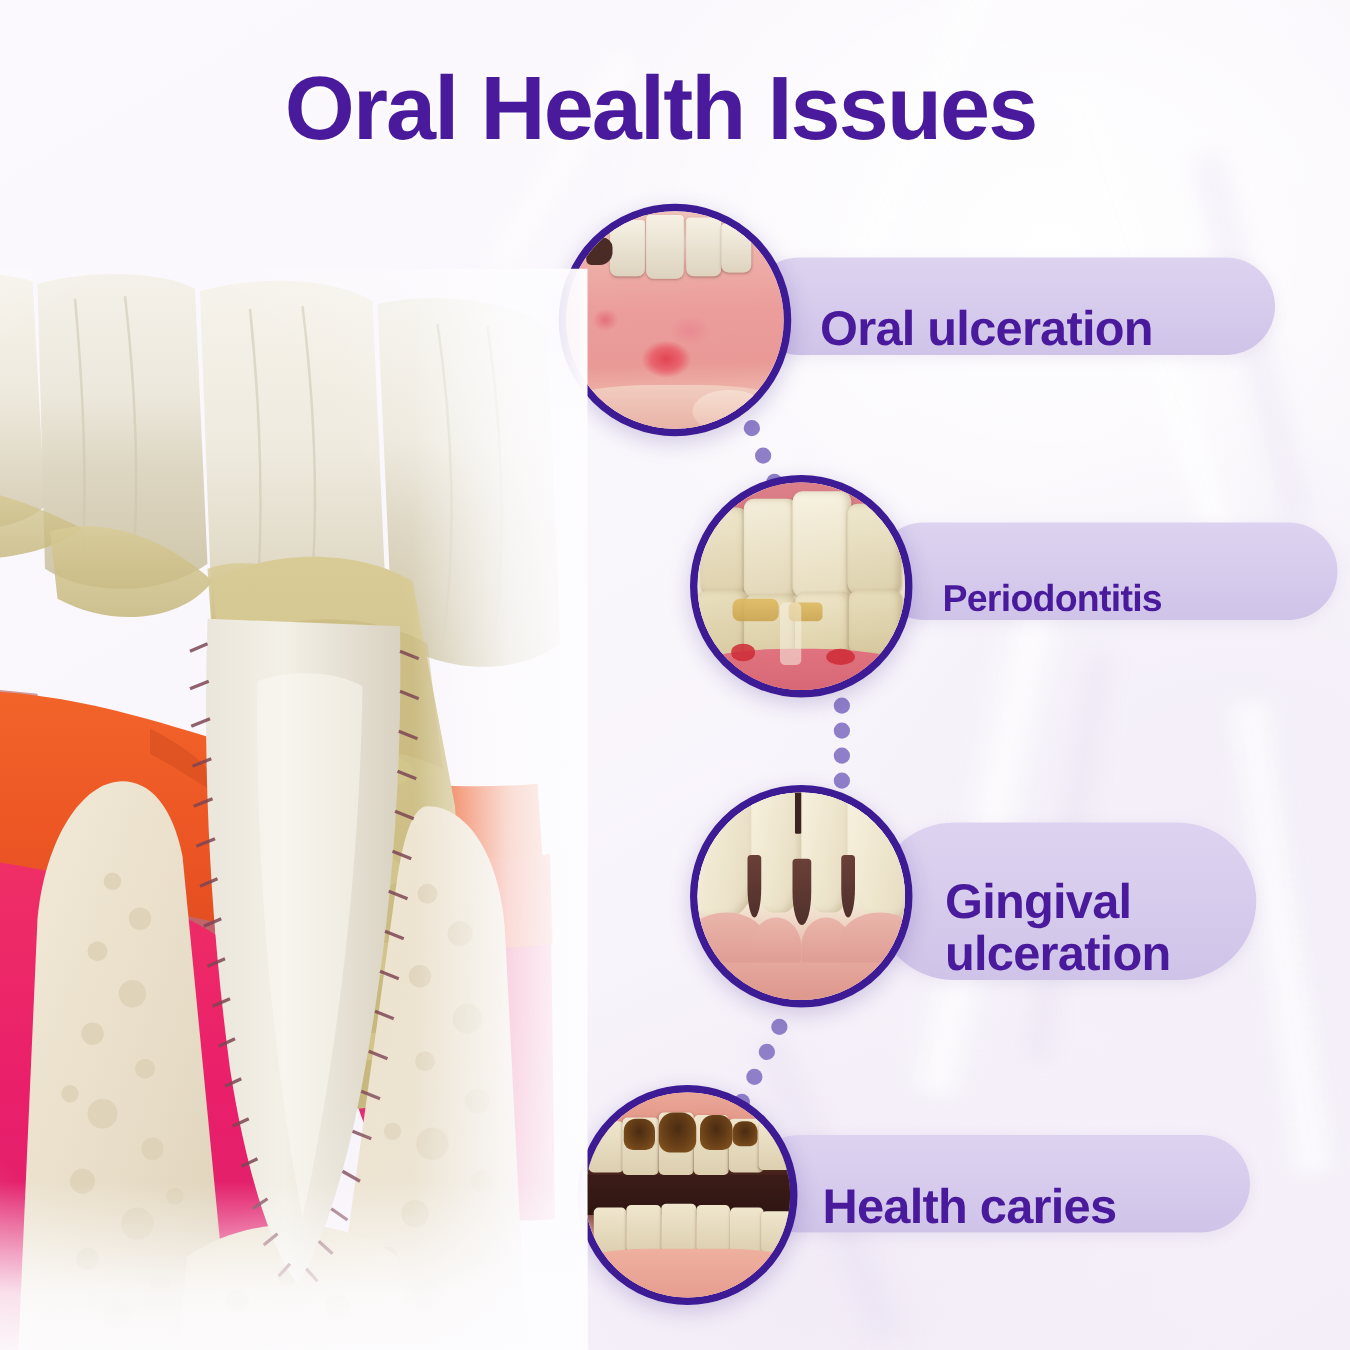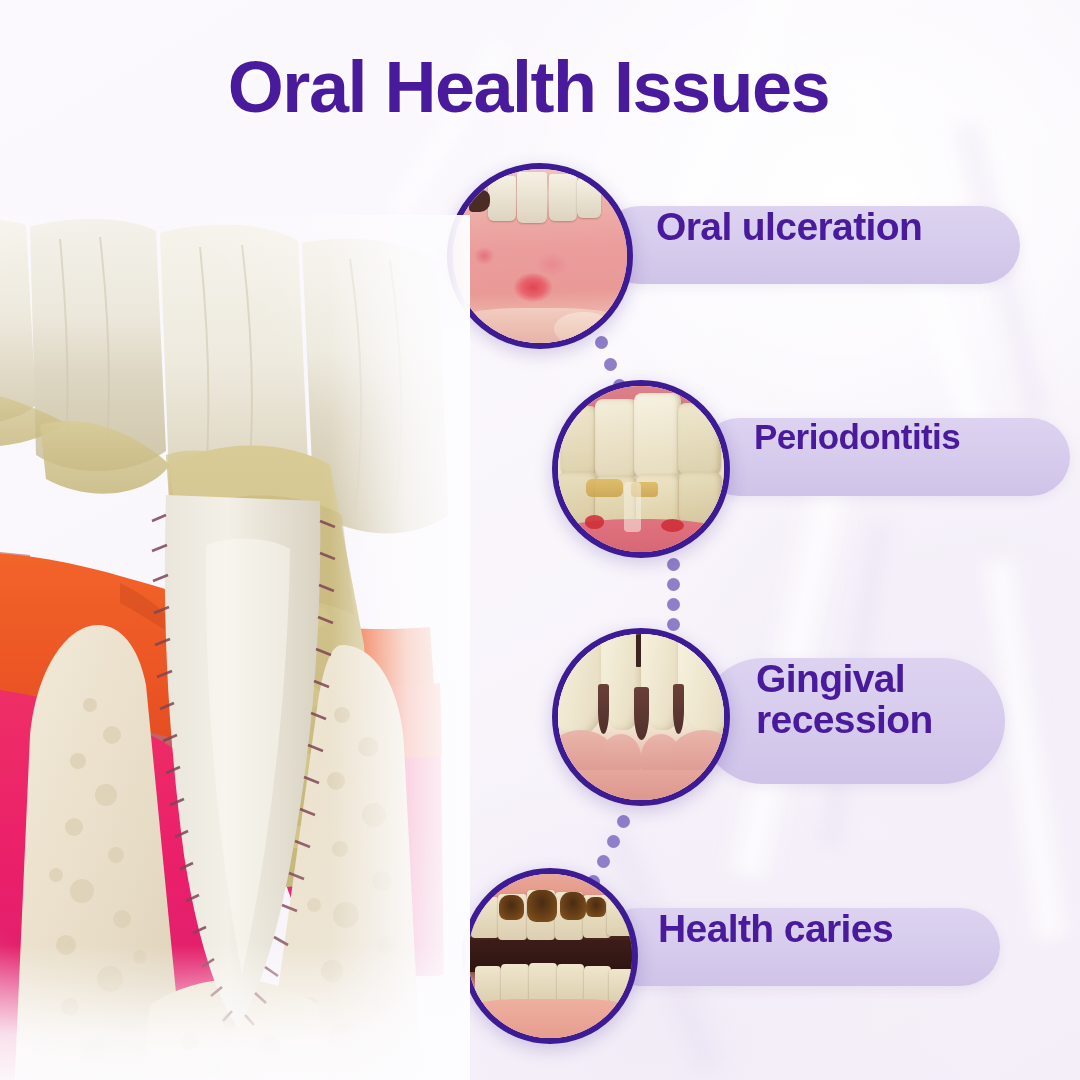--- a/index.html
+++ b/index.html
@@ -47,21 +47,21 @@
     text-shadow:0 2px 5px rgba(255,255,255,.8);
   }
 
   
   .row{ position:absolute; z-index:25; }
 
   .pill{
     position:absolute;
     background:linear-gradient(180deg,#ddd3f0 0%, #d6cbec 55%, #cfc3e8 100%);
     border-radius:999px;
-    display:flex; align-items:flex-start;
+    display:flex; align-items:flex-end;
     box-shadow:0 3px 12px rgba(120,95,170,.10);
   }
   .pill span{
     color:#4a1a9c; font-weight:bold; letter-spacing:-0.6px;
     line-height:1.06; white-space:pre-line;
   }
 
   .circle{
     position:absolute; border-radius:50%;
     border:6px solid #3d1b94;
@@ -355,21 +355,21 @@
         <div class="u-tooth" style="left:71%;top:6%;width:14%;height:22%;"></div>
         <div class="u-darkgap" style="left:9%;top:12%;width:12%;height:13%;border-radius:4px 8px 10px 4px;"></div>
         <div class="u-lip" style="left:0;top:80%;width:100%;height:20%;border-radius:40% 40% 0 0;"></div>
         <div class="u-lip" style="left:58%;top:82%;width:34%;height:20%;border-radius:50%;background:linear-gradient(180deg,#f6ddd0,#ecc2b3);"></div>
       </div>
     </div>
   </div>
 
   <div class="row">
     <div class="pill" style="left:700px;top:418px;width:370px;height:78px;padding-left:54px;">
-      <span style="font-size:35px;">Periodontitis</span>
+      <span style="font-size:30px;">Periodontitis</span>
     </div>
     <div class="circle" style="left:552px;top:380px;width:178px;height:178px;">
       <div class="photo ph-perio">
         <div class="p-gum" style="left:-10%;top:-8%;width:120%;height:26%;background:linear-gradient(180deg,#dd858e,#d87680);border-radius:0 0 45% 45%;"></div>
         <div class="p-tooth" style="left:2%;top:12%;width:22%;height:42%;background:linear-gradient(170deg,#efe7cd,#ddd0ab);"></div>
         <div class="p-tooth" style="left:22%;top:8%;width:26%;height:48%;background:linear-gradient(170deg,#f4eedb,#e2d6b6);"></div>
         <div class="p-tooth" style="left:46%;top:4%;width:28%;height:52%;background:linear-gradient(170deg,#f7f2e2,#e6dbbc);"></div>
         <div class="p-tooth" style="left:72%;top:10%;width:26%;height:44%;background:linear-gradient(170deg,#efe8ce,#dcd0ac);"></div>
         <div class="p-tooth" style="left:0%;top:52%;width:24%;height:34%;background:linear-gradient(170deg,#eae0c0,#d6c89f);"></div>
         <div class="p-tooth" style="left:22%;top:54%;width:26%;height:32%;background:linear-gradient(170deg,#ece2c2,#d8caa0);"></div>
@@ -381,21 +381,21 @@
         <div style="position:absolute;left:16%;top:78%;width:12%;height:8%;background:#cf2a35;border-radius:50%;opacity:.85;"></div>
         <div style="position:absolute;left:62%;top:80%;width:14%;height:8%;background:#cf2a35;border-radius:50%;opacity:.85;"></div>
         <div style="position:absolute;left:40%;top:58%;width:10%;height:30%;background:rgba(245,240,225,.55);border-radius:4px;"></div>
       </div>
     </div>
   </div>
 
   <div class="row">
     <div class="pill" style="left:700px;top:658px;width:305px;height:126px;padding-left:56px;">
       <span style="font-size:39px;">Gingival
-recession</span>
+ulceration</span>
     </div>
     <div class="circle" style="left:552px;top:628px;width:178px;height:178px;">
       <div class="photo ph-recess">
         <div class="r-tooth" style="left:-4%;top:-6%;width:34%;height:66%;border-radius:0 0 46% 30%;"></div>
         <div class="r-tooth" style="left:26%;top:-10%;width:26%;height:68%;border-radius:0 0 40% 40%;"></div>
         <div class="r-tooth" style="left:50%;top:-10%;width:26%;height:68%;border-radius:0 0 40% 40%;"></div>
         <div class="r-tooth" style="left:72%;top:-6%;width:34%;height:66%;border-radius:0 0 30% 46%;"></div>
         <div class="r-gap" style="left:47%;top:-6%;width:3%;height:26%;background:#3b2420;border-radius:1px;"></div>
         <div class="r-gap" style="left:24%;top:30%;width:7%;height:30%;"></div>
         <div class="r-gap" style="left:46%;top:32%;width:9%;height:32%;"></div>

